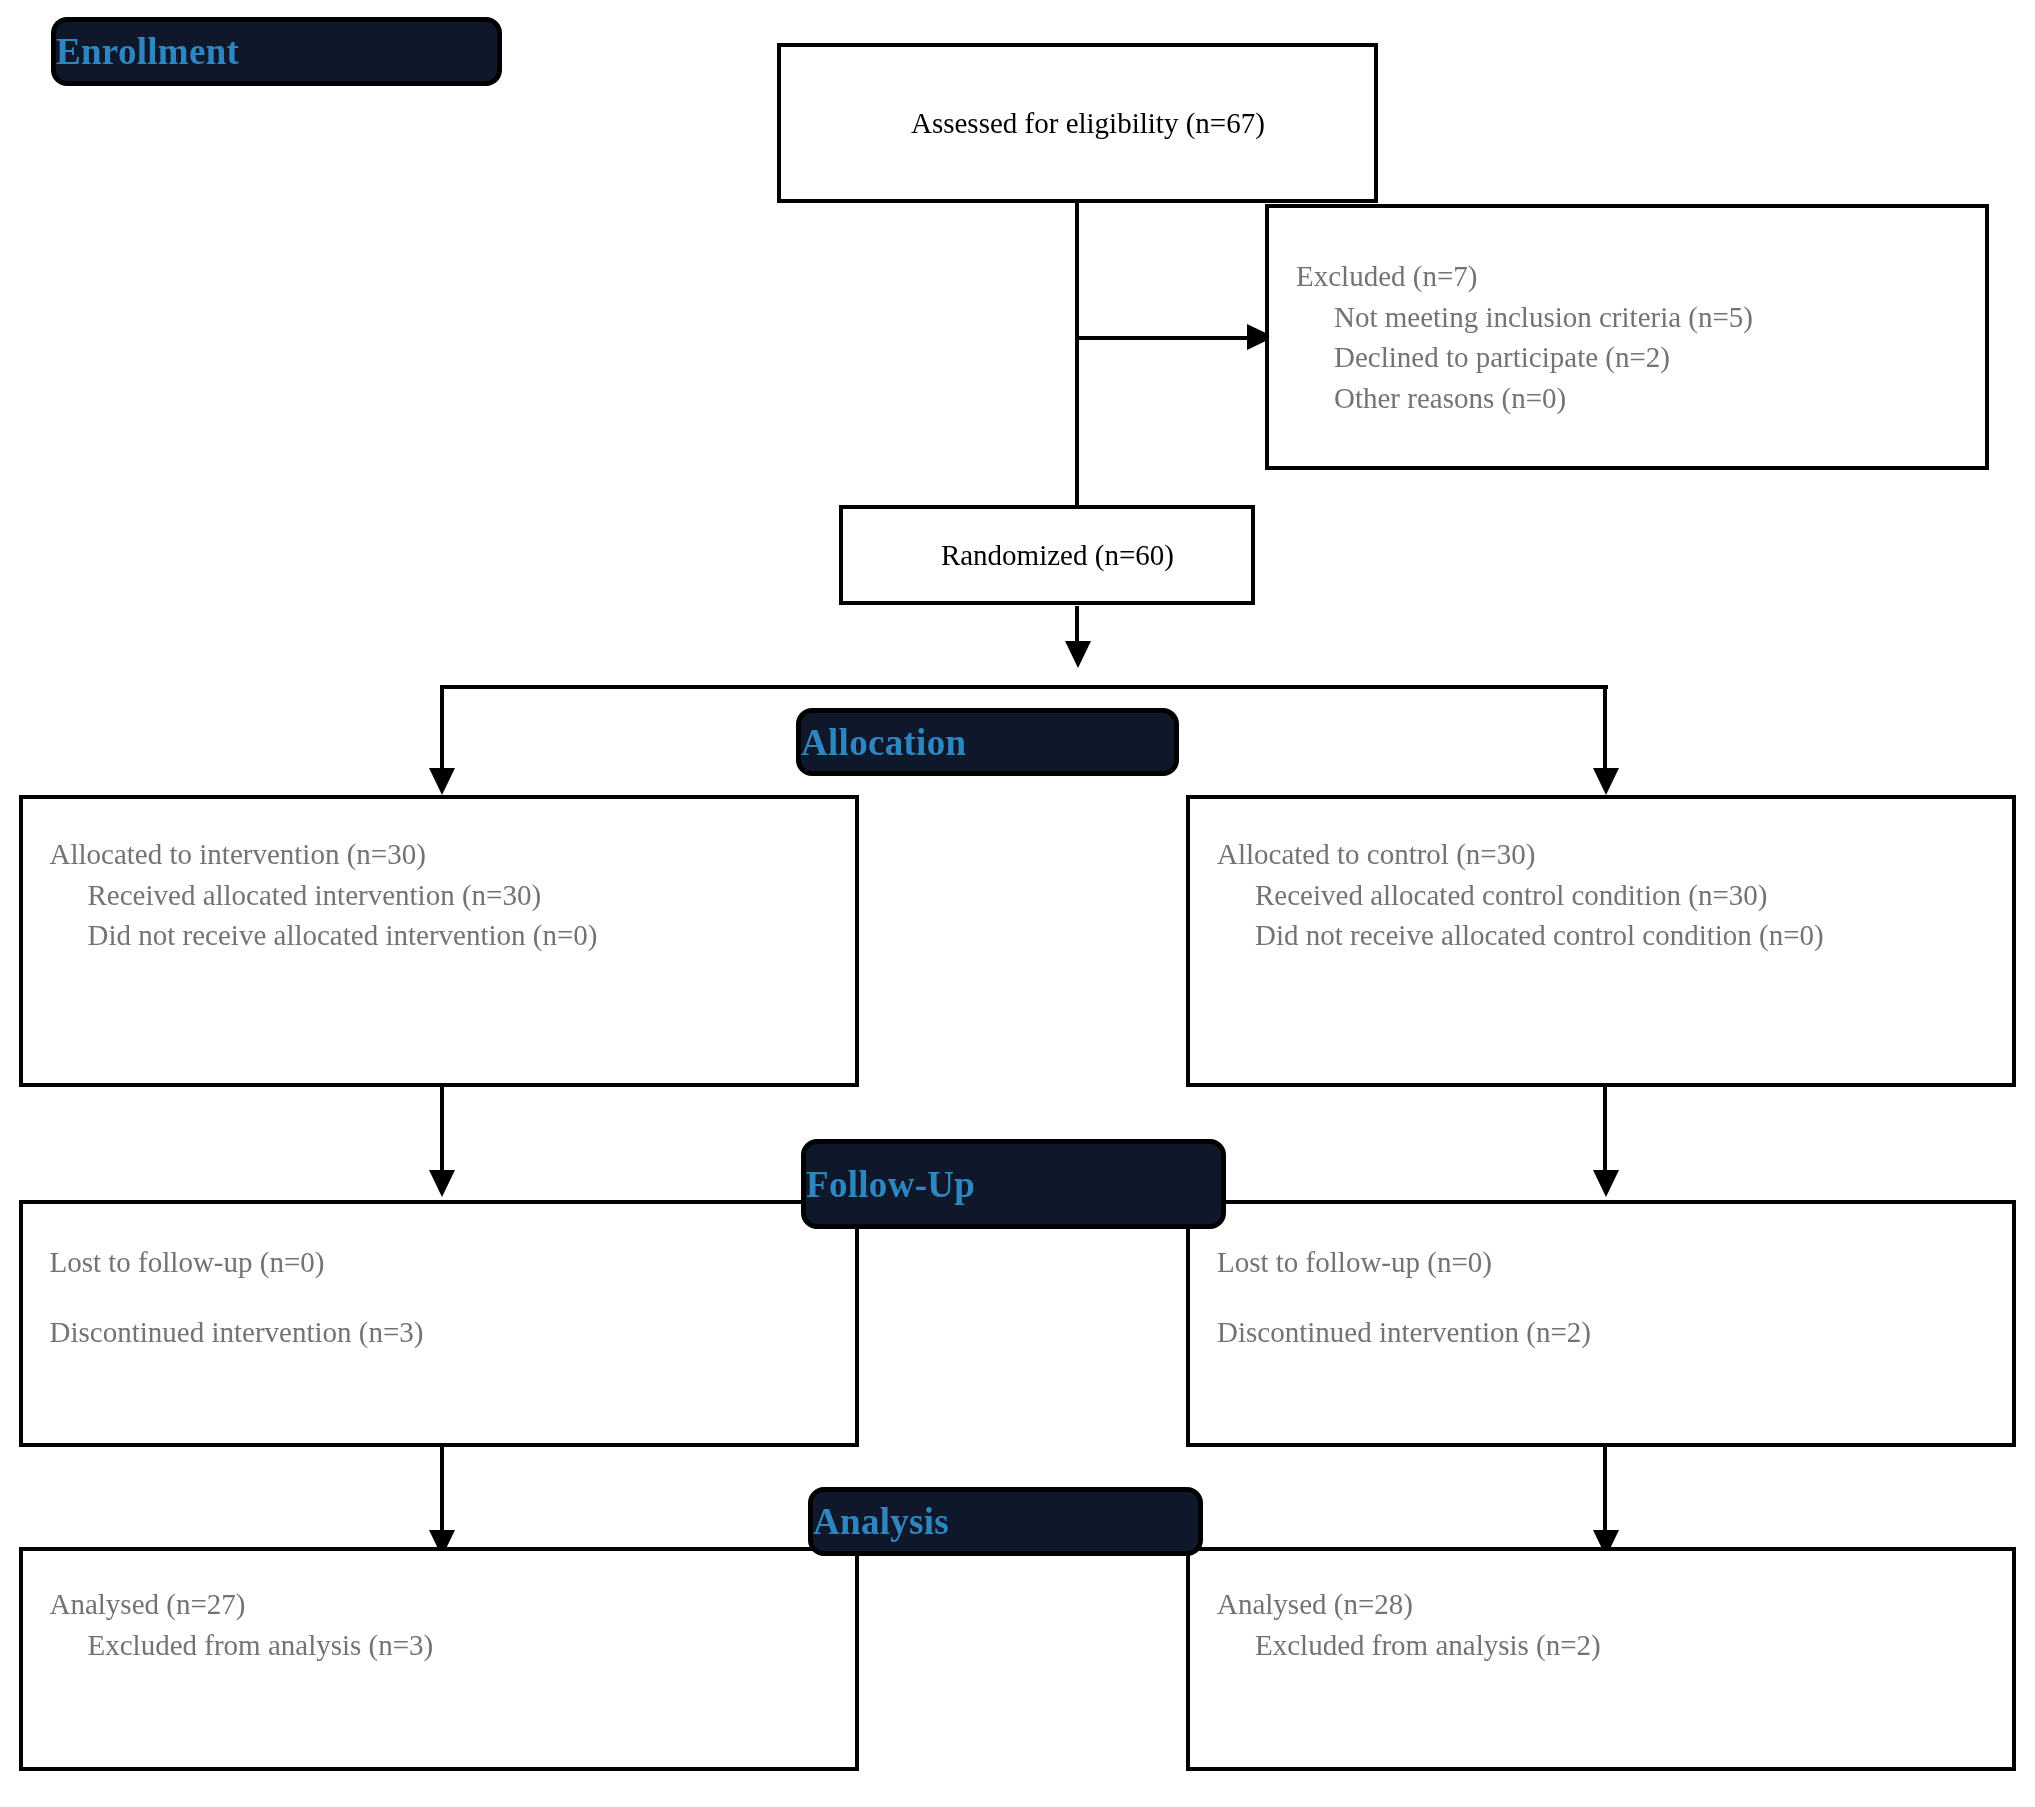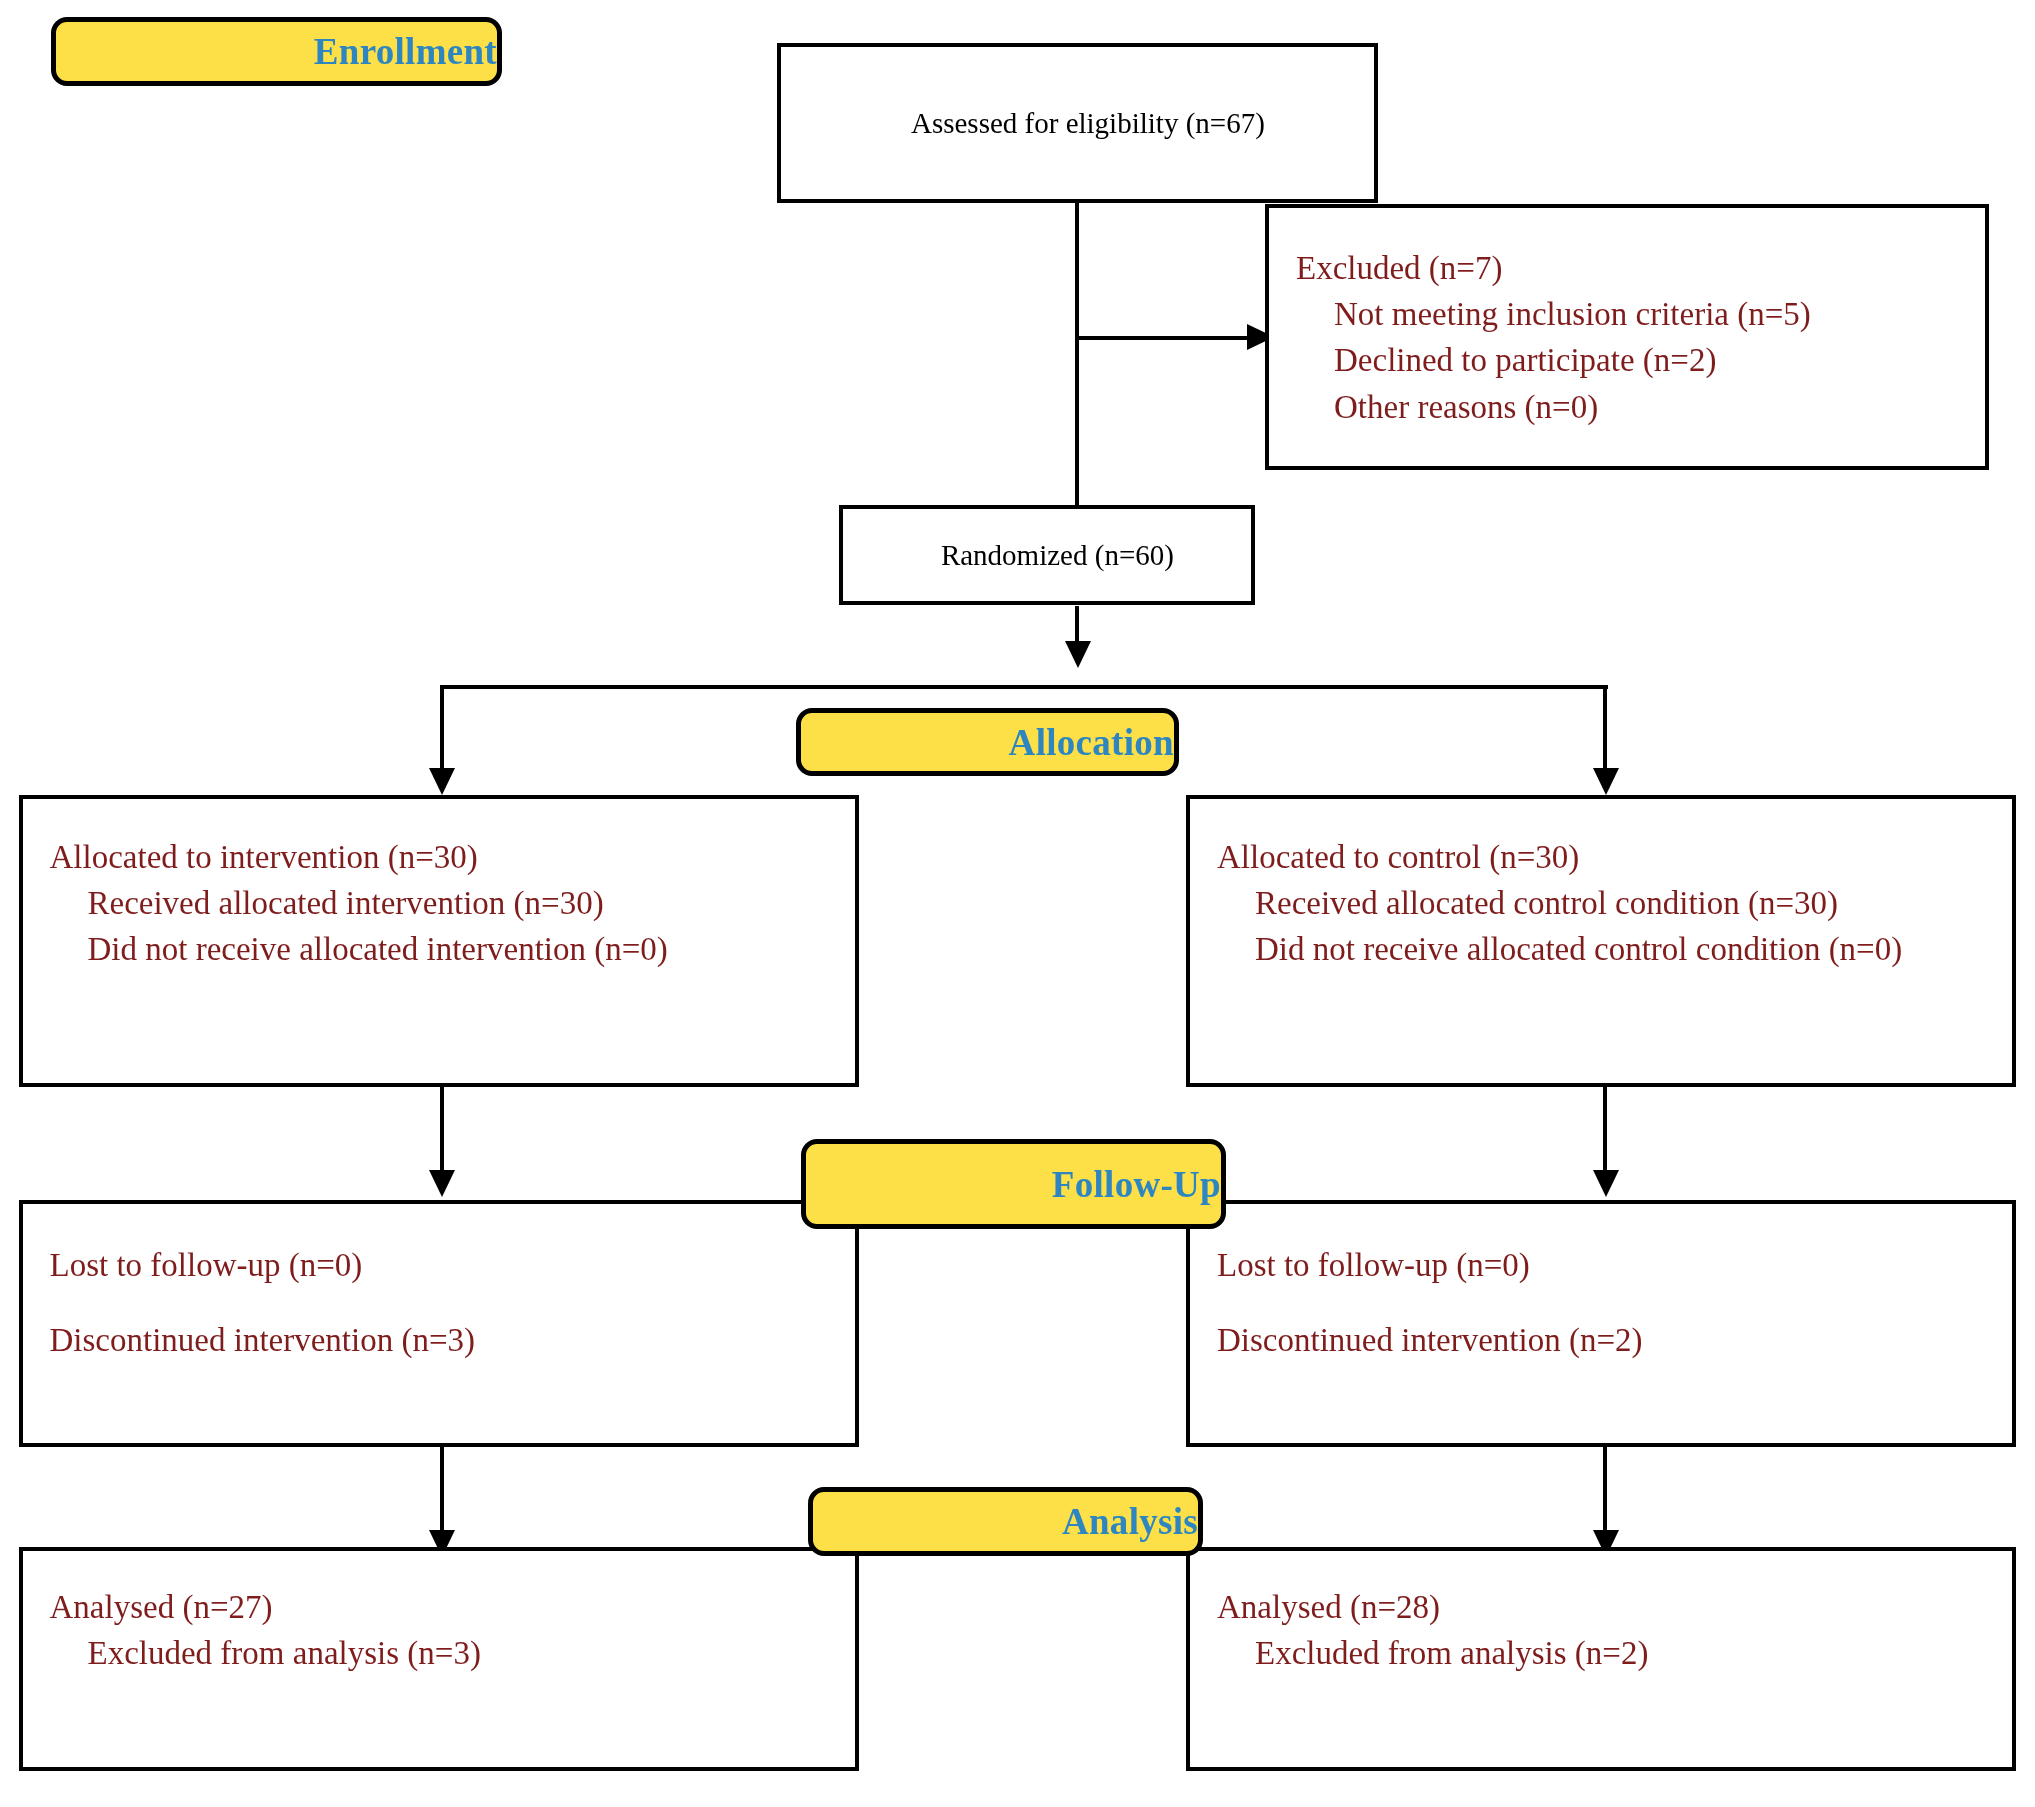--- a/index.html
+++ b/index.html
@@ -31,43 +31,43 @@
     left: 27px;
     right: 6.2px;
     top: 50%;
     transform: translateY(-50%);
   }
   .node .lines.topalign {
     top: 35px;
     transform: none;
   }
   .node .line {
-    font-size: 33px;
+    font-size: 29px;
     line-height: 1.40;
-    color: #7f1d1d;
+    color: #737373;
     white-space: nowrap;
   }
   .node .line.indent { padding-left: 38px; }
   .node .line.gap    { margin-top: 29px; }
   .node .center {
     text-align: center;
     font-size: 29px;
     color: #000000;
   }
 
   
   .stage {
     position: absolute;
     box-sizing: border-box;
-    background: #fde047;
+    background: #0f172a;
     border: 5.6px solid #000000;
     border-radius: 16px;
     display: flex;
     align-items: center;
-    justify-content: flex-end;
+    justify-content: flex-start;
     z-index: 9;
   }
   .stage span {
     color: #2e86c1;
     font-weight: bold;
     font-size: 37px;
     letter-spacing: 0.3px;
     white-space: nowrap;
   }
 

